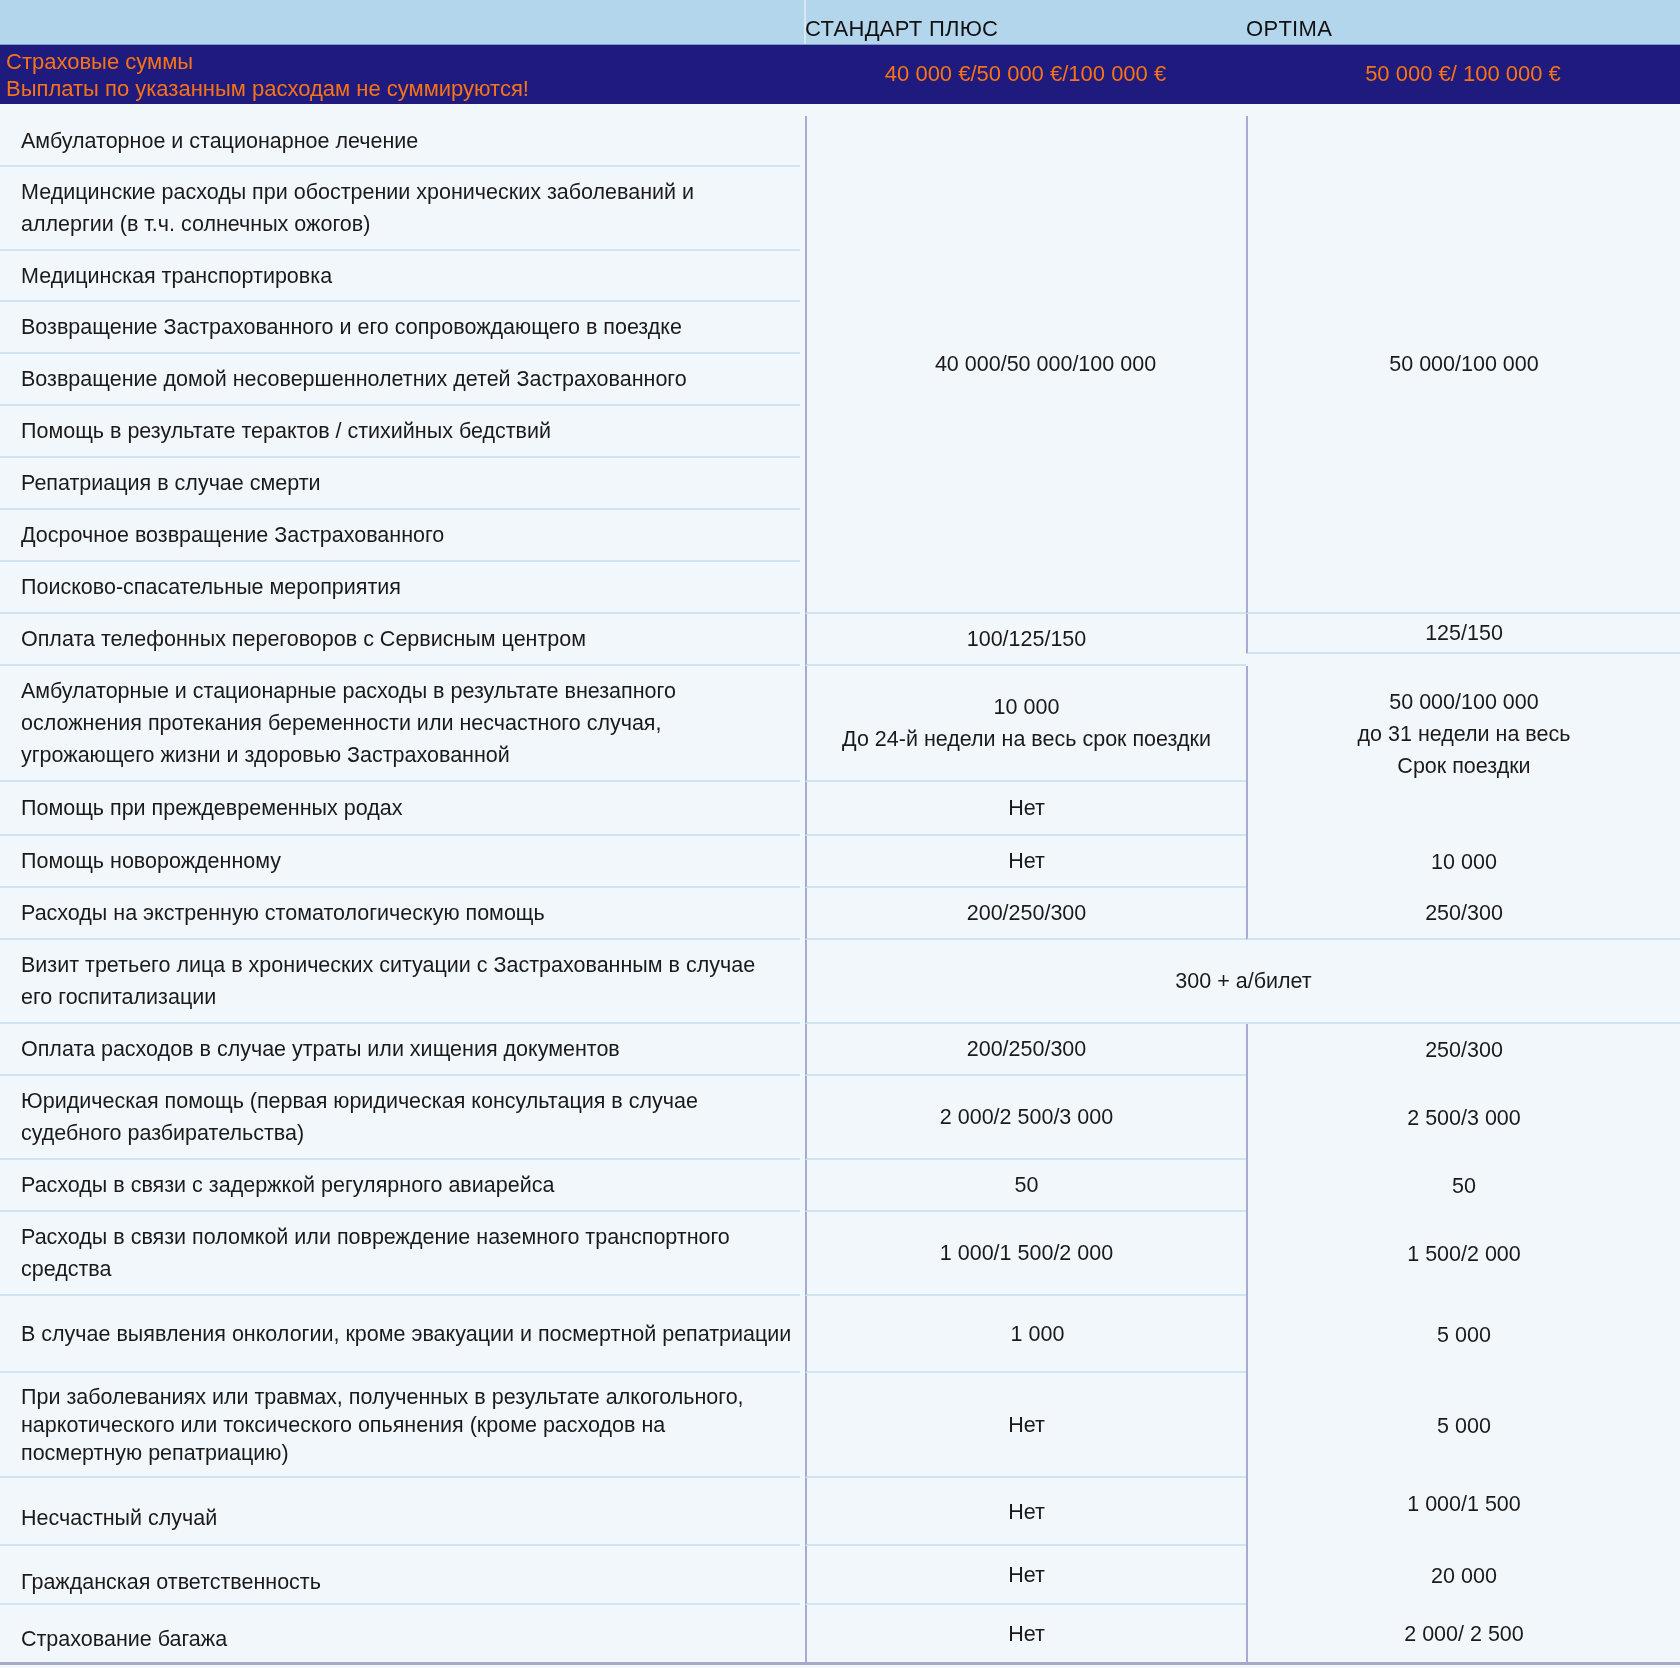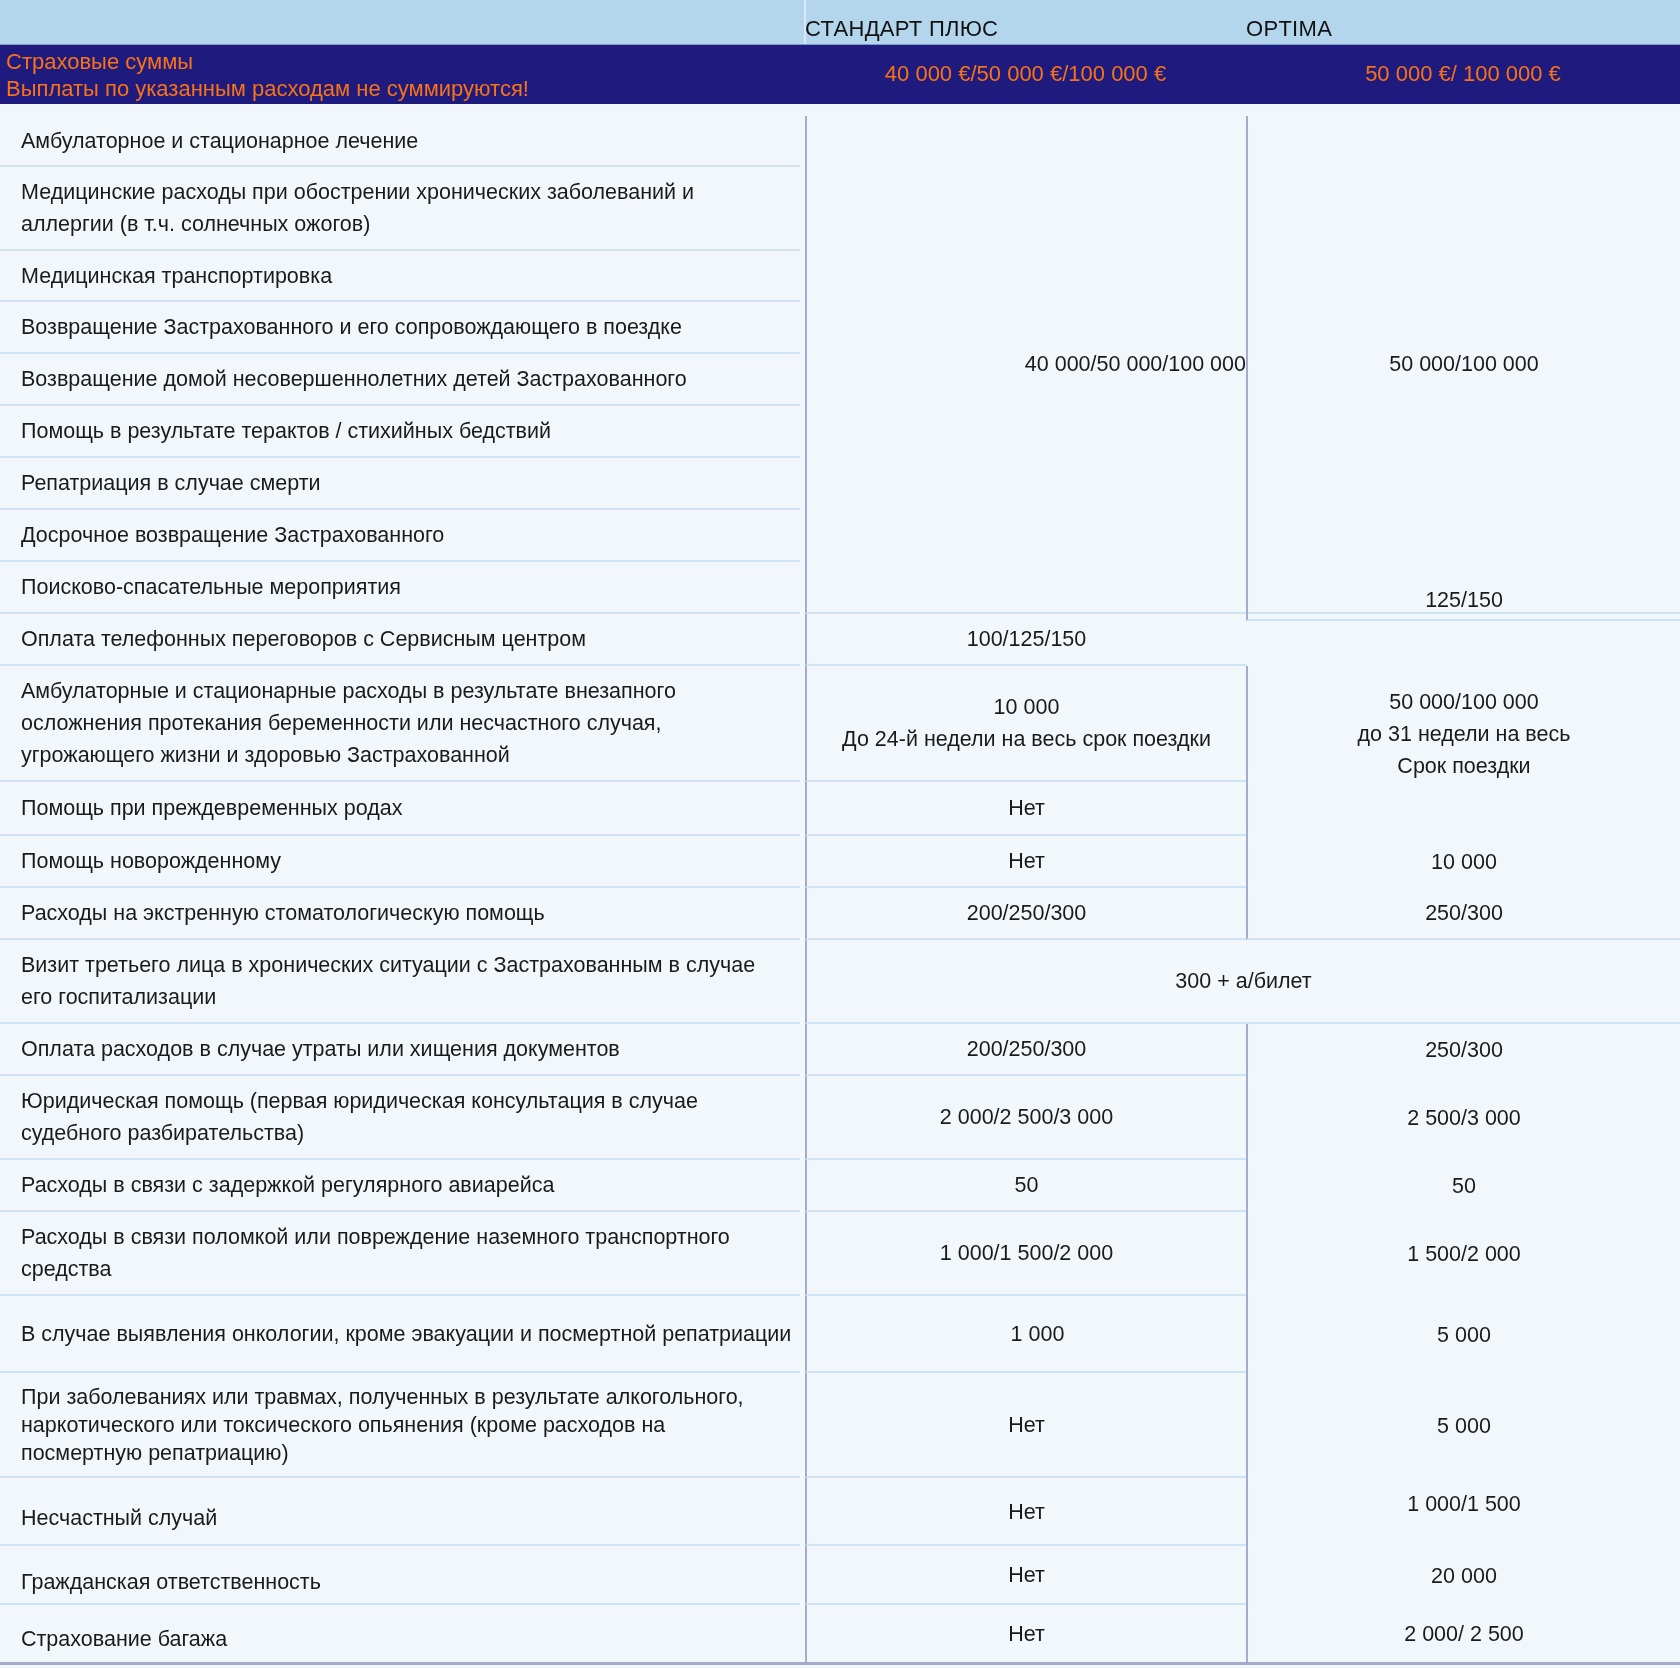--- a/index.html
+++ b/index.html
@@ -63,29 +63,29 @@
 <div class="cell lab" style="top:1024px;height:52px;">Оплата расходов в случае утраты или хищения документов</div>
 <div class="cell lab" style="top:1076px;height:84px;">Юридическая помощь (первая юридическая консультация  в случае судебного разбирательства)</div>
 <div class="cell lab" style="top:1160px;height:52px;">Расходы  в связи с задержкой регулярного авиарейса</div>
 <div class="cell lab" style="top:1212px;height:84px;">Расходы в связи поломкой или повреждение наземного транспортного средства</div>
 <div class="cell lab" style="top:1296px;height:77px;line-height:28px;">В случае выявления онкологии, кроме эвакуации и посмертной репатриации</div>
 <div class="cell lab" style="top:1373px;height:105px;line-height:28px;">При заболеваниях или травмах, полученных в результате алкогольного, наркотического или токсического опьянения (кроме расходов на посмертную репатриацию)</div>
 <div class="cell lab" style="top:1478px;height:68px;padding-top:14px;">Несчастный случай</div>
 <div class="cell lab" style="top:1546px;height:59px;padding-top:14px;">Гражданская ответственность</div>
 <div class="cell lab" style="top:1605px;height:58px;border-bottom:none;padding-top:10px;">Страхование багажа</div>
 
-<div class="cell val std" style="top:116px;height:498px;align-items:flex-end;">
+<div class="cell val std" style="top:116px;height:498px;">
   <span style="padding-left:38px;">40 000/50 000/100 000</span>
 </div>
 <div class="cell val opt b" style="top:116px;height:498px;">
   <span>50 000/100 000</span>
 </div>
 
 <div class="cell val std" style="top:614px;height:52px;">100/125/150</div>
-<div class="cell val opt b" style="top:581px;height:40px;">125/150</div>
+<div class="cell val opt b" style="top:614px;height:40px;">125/150</div>
 
 <div class="cell val std" style="top:666px;height:116px;">
   <span class="sub">10 000</span>
   <span class="sub">До 24-й недели на весь срок поездки</span>
 </div>
 <div class="cell val opt" style="top:666px;height:124px;justify-content:flex-start;padding-top:20px;">
   <span class="sub">50 000/100 000</span>
   <span class="sub">до 31 недели на весь</span>
   <span class="sub">Срок поездки</span>
 </div>

